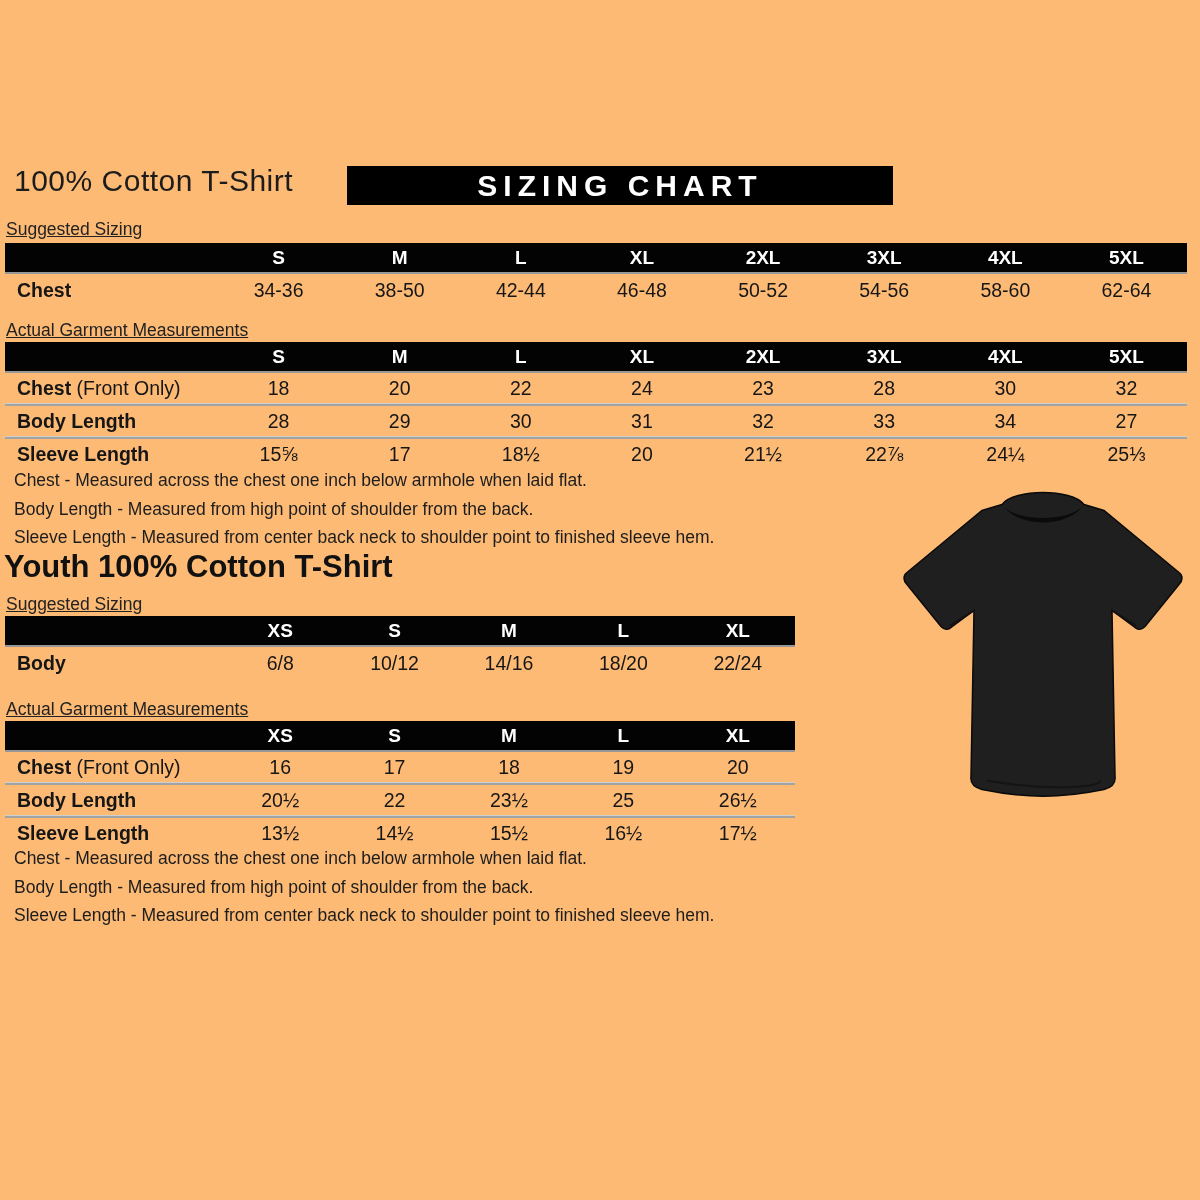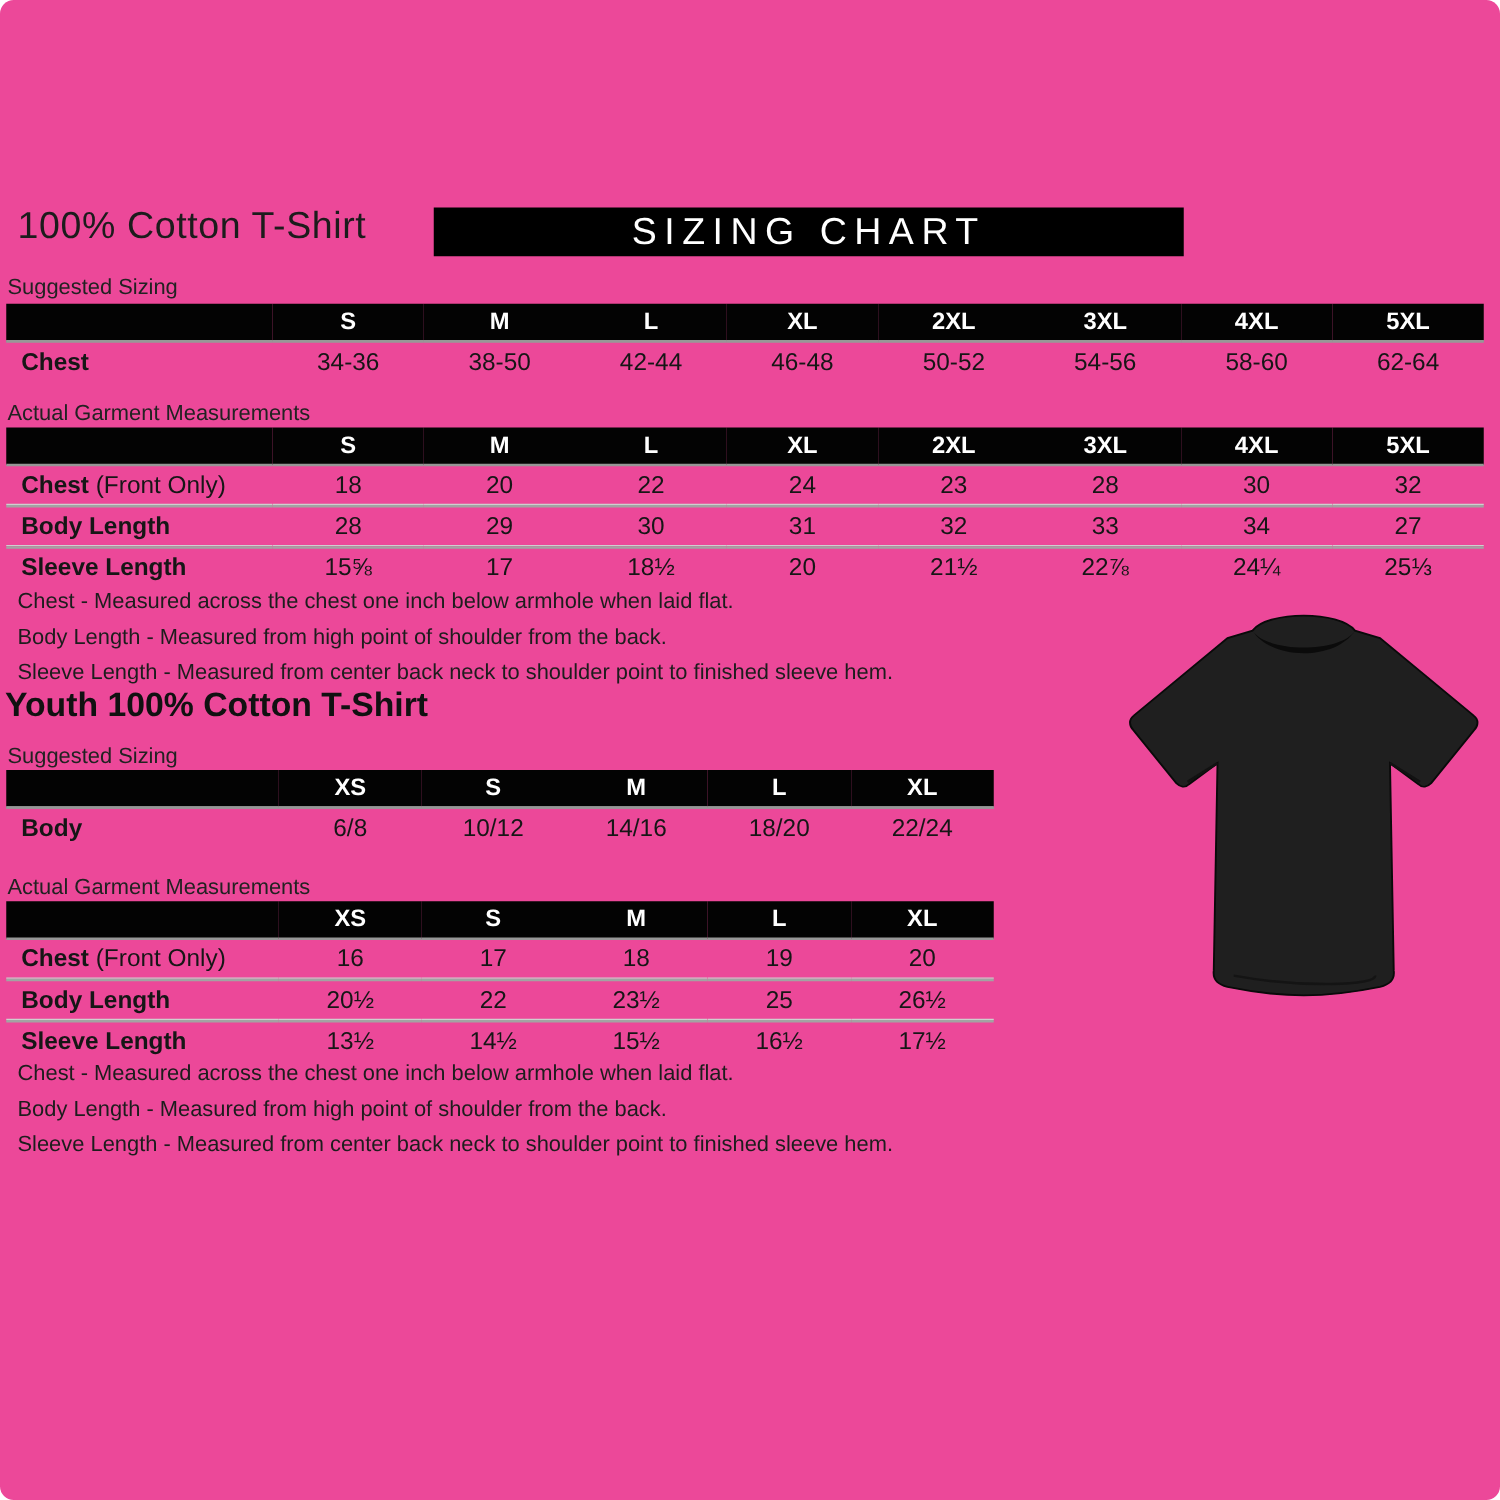--- a/index.html
+++ b/index.html
@@ -1,41 +1,41 @@
 <!DOCTYPE html>
 <html><head>
 <meta charset="utf-8">
 <style>
   html,body{margin:0;padding:0;background:#ffffff;}
-  #page{position:relative;width:1200px;height:1200px;background:#ec4899;overflow:hidden;
-        font-family:"Liberation Sans","DejaVu Sans",sans-serif;color:#1a1a1a;border-radius:11px;}
+  #page{position:relative;width:1200px;height:1200px;background:#fdba74;overflow:hidden;
+        font-family:"Liberation Sans","DejaVu Sans",sans-serif;color:#1a1a1a;}
 
   .page-title{position:absolute;left:14px;top:164px;font-size:30px;font-weight:400;color:#1c1c1c;letter-spacing:0.5px;}
-  .banner{position:absolute;left:347px;top:166px;width:600px;height:39px;background:#000;
-          color:#fff;font-weight:normal;font-size:30px;letter-spacing:6px;
+  .banner{position:absolute;left:347px;top:166px;width:546px;height:39px;background:#000;
+          color:#fff;font-weight:bold;font-size:30px;letter-spacing:6px;
           display:flex;align-items:center;justify-content:center;}
-  .section-label{position:absolute;left:6px;font-size:17.5px;color:#222;}
+  .section-label{position:absolute;left:6px;font-size:17.5px;color:#222;text-decoration:underline;}
 
   table{border-collapse:collapse;table-layout:fixed;position:absolute;left:5px;}
   table.w-adult{width:1182px;}
   table.w-youth{width:790px;}
   th{background:#030303;color:#ffffff;font-weight:bold;font-size:19px;height:27px;
      text-align:center;border-bottom:2px solid #979797;}
   td{font-size:19.5px;color:#161616;text-align:center;height:29px;vertical-align:middle;}
   .label-col{text-align:left;padding-left:12px;}
   table.w-adult .label-col{width:200px;}
   table.w-youth .label-col{width:205px;}
   td.label-col b{font-weight:bold;}
   table.meas tbody tr:not(:last-child) td{border-bottom:2px solid #a3a3a3;box-shadow:0 -1px 0 #cfcfcf inset;}
   table.sug tbody td{height:31px;}
 
   .notes{position:absolute;left:14px;font-size:17.5px;color:#1d1d1d;}
   .notes .note-line{line-height:28.5px;}
 
-  .youth-title{position:absolute;left:4px;top:549px;font-size:27px;font-weight:bold;color:#111;}
+  .youth-title{position:absolute;left:4px;top:549px;font-size:31px;font-weight:bold;color:#111;}
 
   .tshirt{position:absolute;left:892px;top:478px;width:302px;height:330px;}
 </style>
 </head>
 <body>
 
 <div id="page">
 
   <div class="page-title">100% Cotton T-Shirt</div>
   <div class="banner">SIZING CHART</div>

